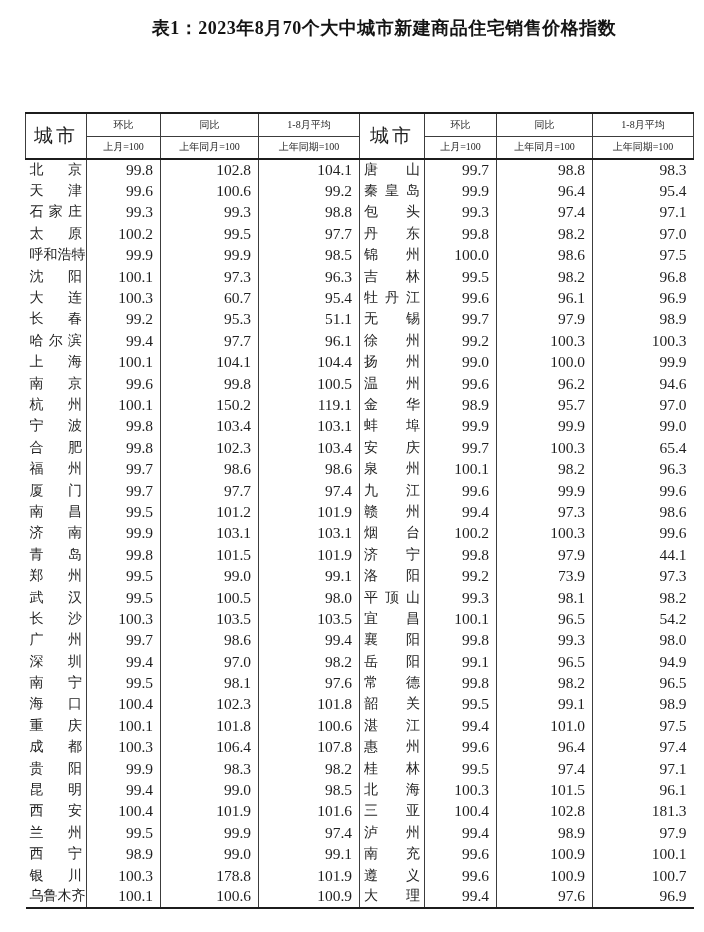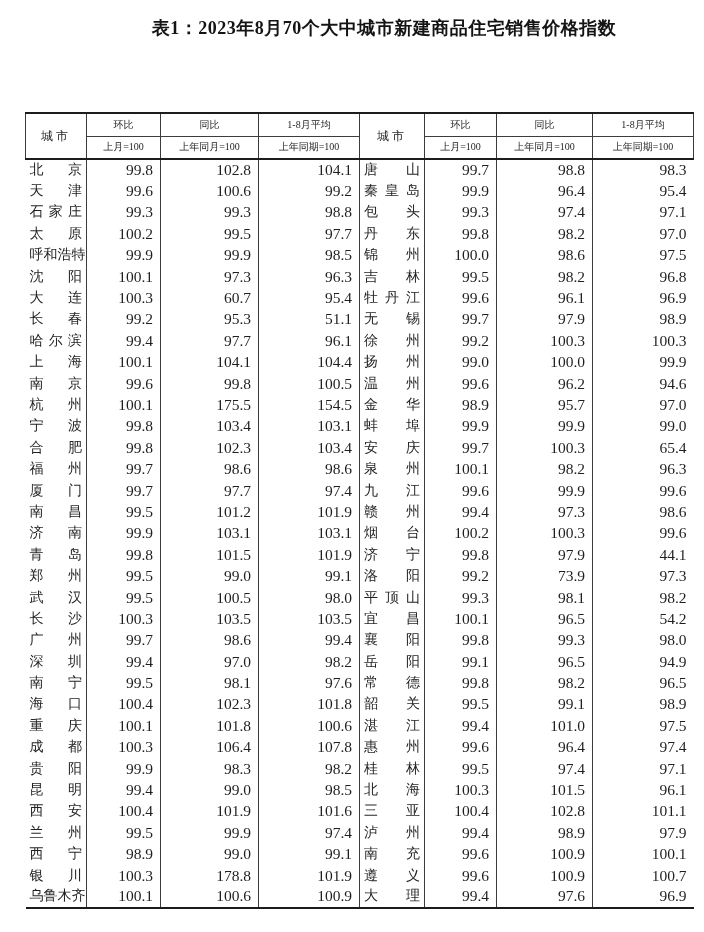--- a/index.html
+++ b/index.html
@@ -46,21 +46,21 @@
     border: 1px solid #3c3c3c;
     font-weight: 400;
     font-size: 10px;
     padding: 0;
     text-align: center;
     color: #1f1f1f;
     white-space: nowrap;
     overflow: hidden;
   }
   thead th.city-h {
-    font-size: 12px;
+    font-size: 19px;
     letter-spacing: 3px;
   }
   tbody {
     border-bottom: 2px solid #1c1c1c;
   }
   tbody tr { height: 21.4px; }
   tbody td {
     border: none;
     border-right: 1px solid #3c3c3c;
     padding: 0;
@@ -350,22 +350,22 @@
           <td class="num">94.6</td>
         </tr>
         <tr>
           <td class="city">
             <span class="spread">
               <span>杭</span>
               <span>州</span>
             </span>
           </td>
           <td class="num">100.1</td>
-          <td class="num">175.5</td>
-          <td class="num">154.5</td>
+          <td class="num">150.2</td>
+          <td class="num">119.1</td>
           <td class="city">
             <span class="spread">
               <span>金</span>
               <span>华</span>
             </span>
           </td>
           <td class="num">98.9</td>
           <td class="num">95.7</td>
           <td class="num">97.0</td>
         </tr>
@@ -741,21 +741,21 @@
           <td class="num">101.9</td>
           <td class="num">101.6</td>
           <td class="city">
             <span class="spread">
               <span>三</span>
               <span>亚</span>
             </span>
           </td>
           <td class="num">100.4</td>
           <td class="num">102.8</td>
-          <td class="num">101.1</td>
+          <td class="num">181.3</td>
         </tr>
         <tr>
           <td class="city">
             <span class="spread">
               <span>兰</span>
               <span>州</span>
             </span>
           </td>
           <td class="num">99.5</td>
           <td class="num">99.9</td>

